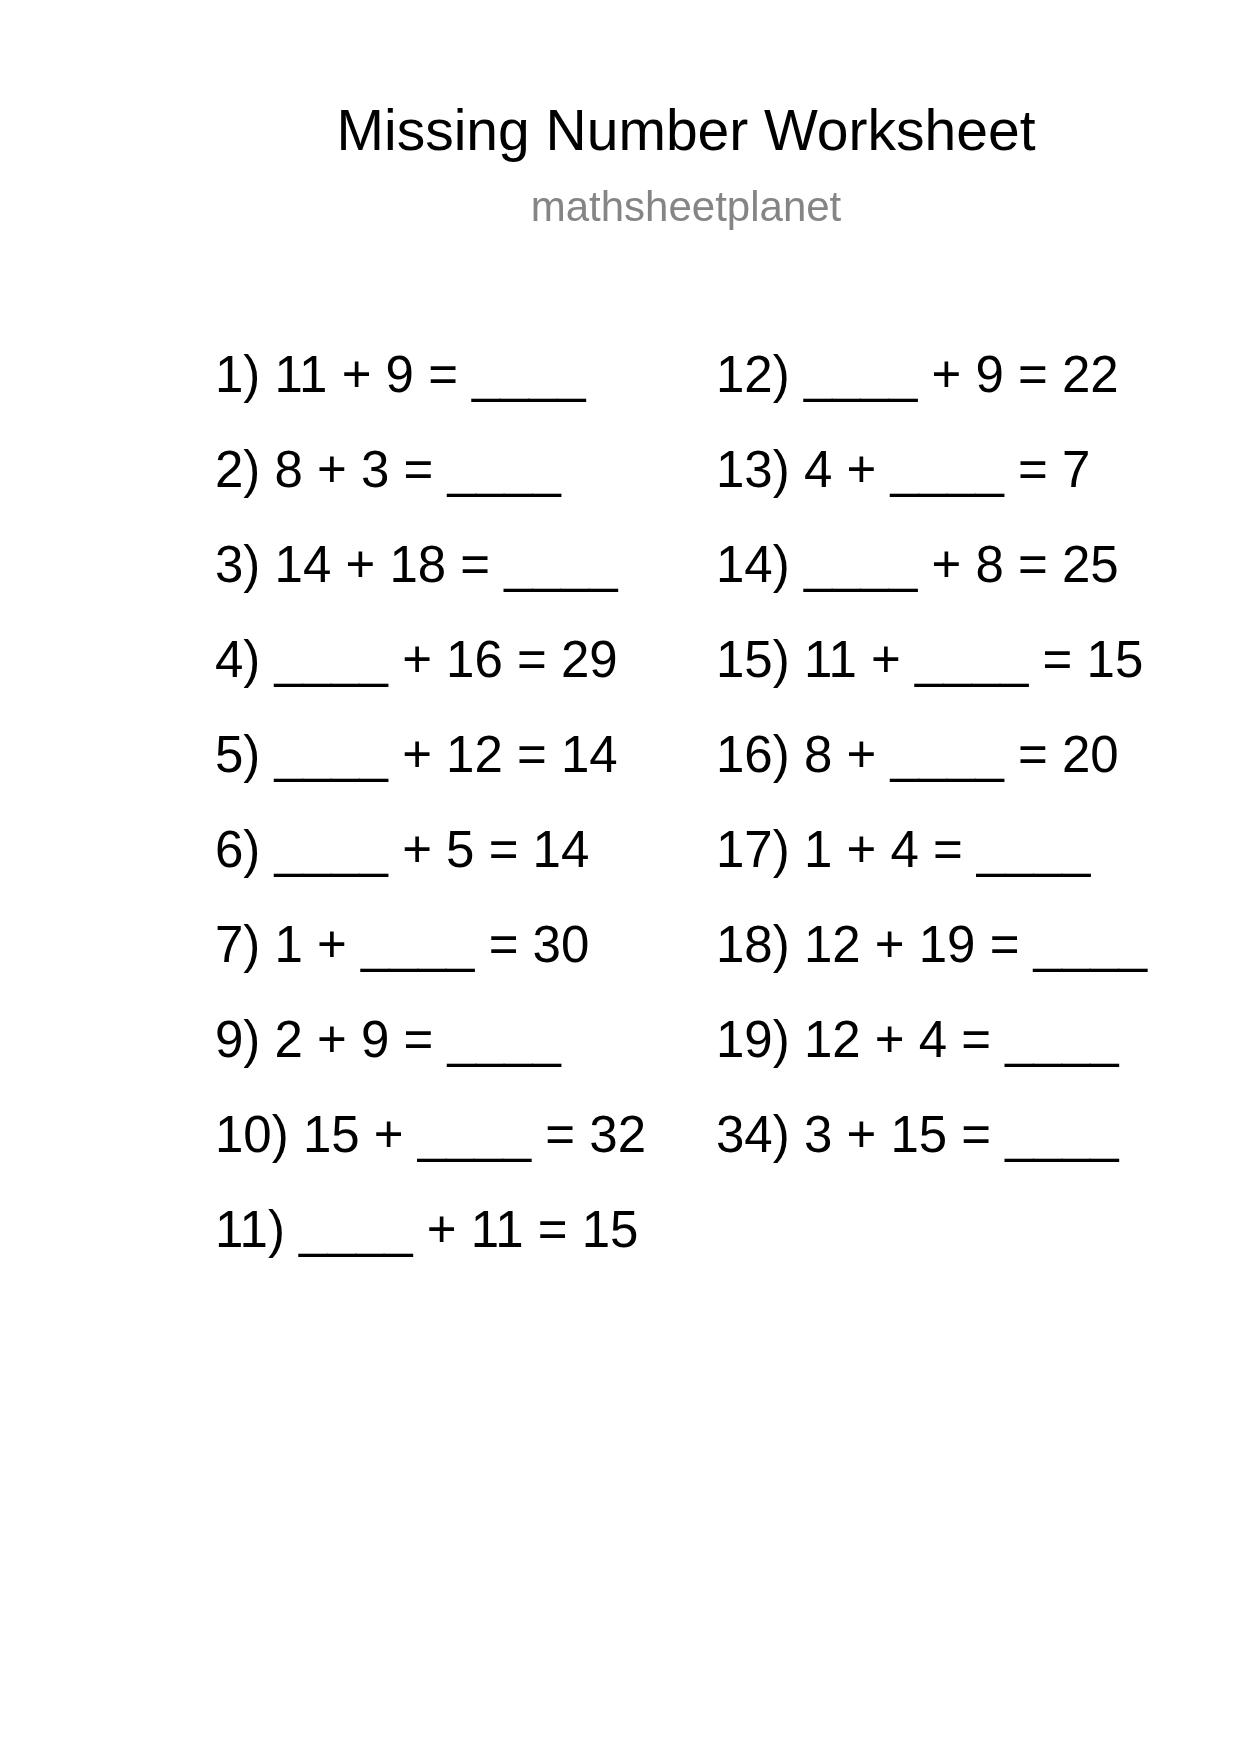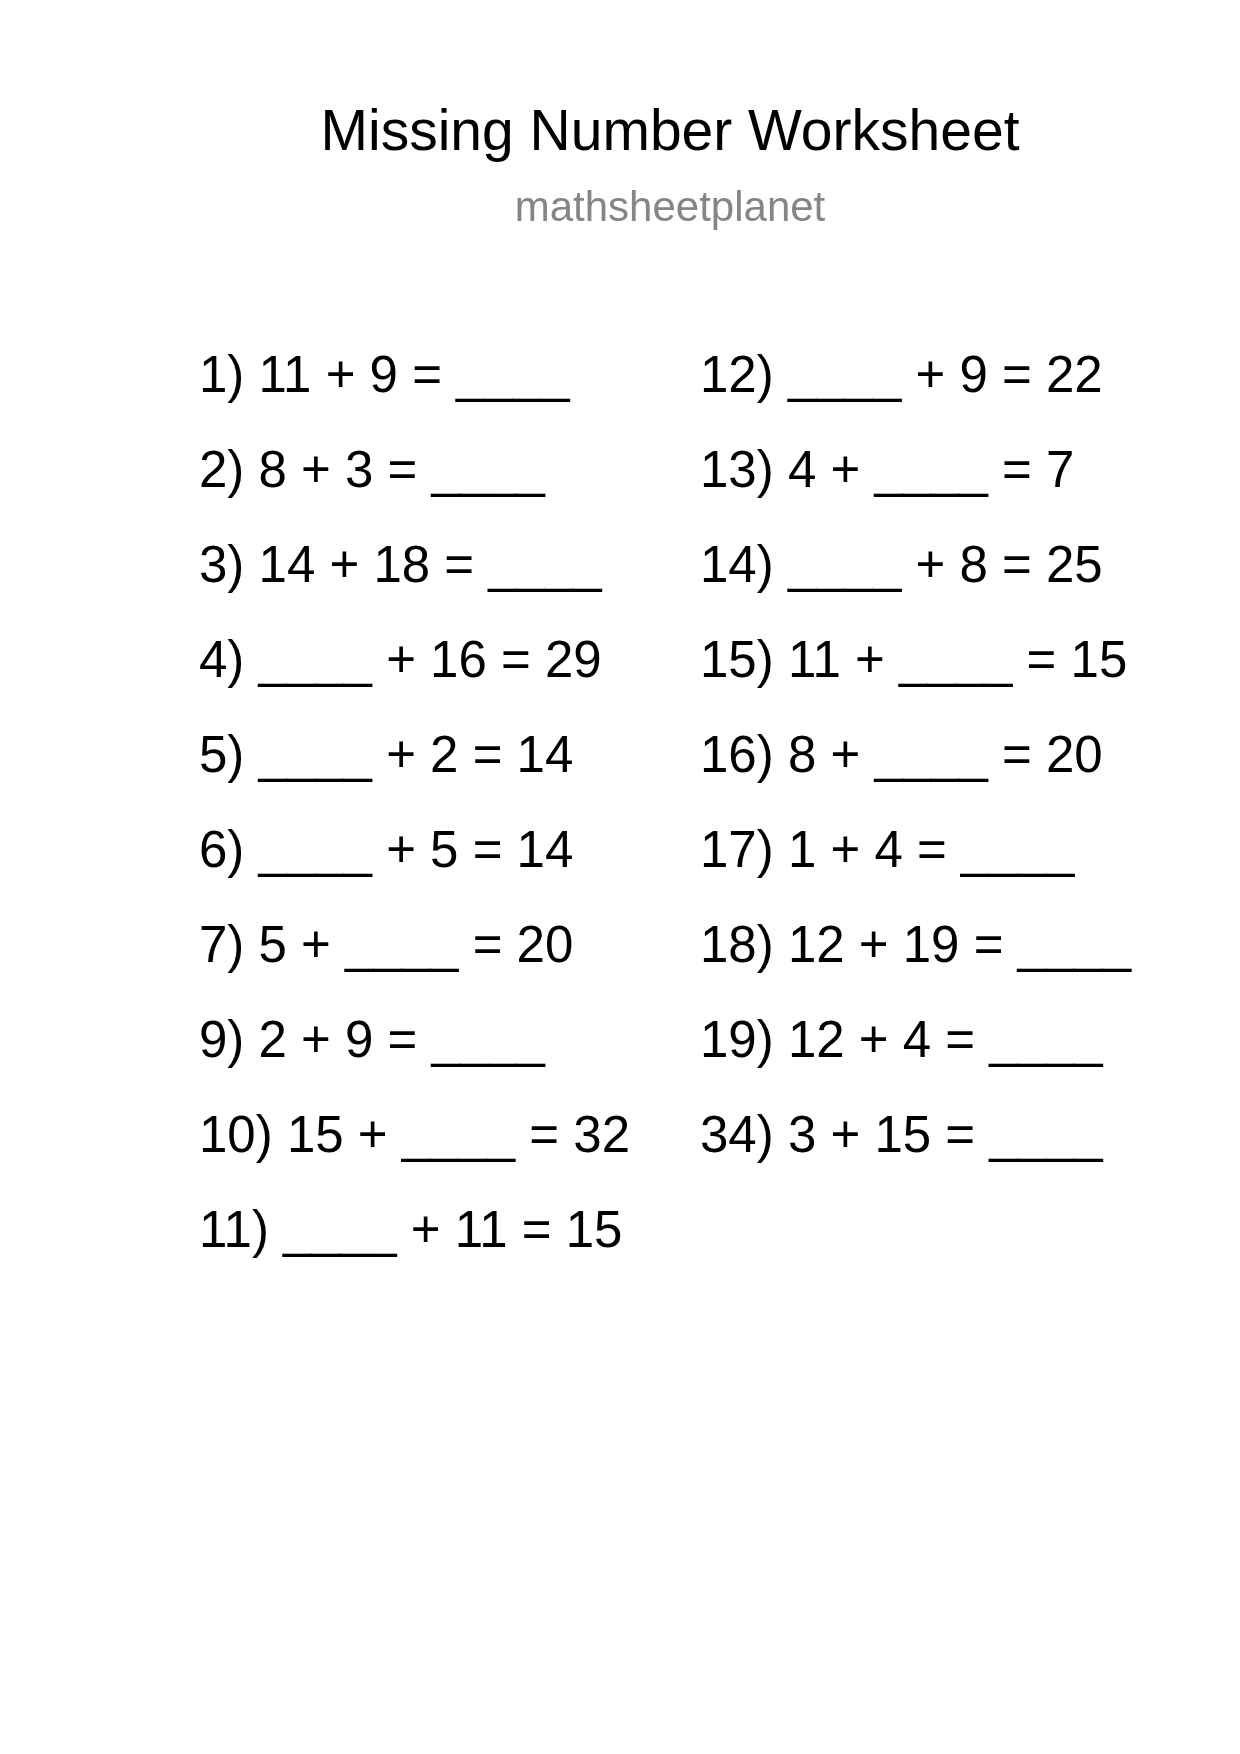--- a/index.html
+++ b/index.html
@@ -10,21 +10,21 @@
     body {
       width: 1240px;
       height: 1754px;
       position: relative;
       overflow: hidden;
       font-family: "Liberation Sans", sans-serif;
       color: #000000;
     }
     .page {
       position: absolute;
-      left: 0; top: 0;
+      left: 16px; top: 0;
       width: 1048px;
       height: 1754px;
       background: #ffffff;
       text-decoration: underline;
     }
     .title {
       position: absolute;
       left: 0;
       width: 1340px;
       top: 98px;
@@ -68,23 +68,23 @@
 
 <div class="page">
   <div class="title">Missing Number Worksheet</div>
   <div class="subtitle">mathsheetplanet</div>
 
   <div class="col col-left">
     <div class="problem"><span class="num">1)</span> <span class="expr">11 + 9 = ____</span></div>
     <div class="problem"><span class="num">2)</span> <span class="expr">8 + 3 = ____</span></div>
     <div class="problem"><span class="num">3)</span> <span class="expr">14 + 18 = ____</span></div>
     <div class="problem"><span class="num">4)</span> <span class="expr">____ + 16 = 29</span></div>
-    <div class="problem"><span class="num">5)</span> <span class="expr">____ + 2 = 14</span></div>
+    <div class="problem"><span class="num">5)</span> <span class="expr">____ + 12 = 14</span></div>
     <div class="problem"><span class="num">6)</span> <span class="expr">____ + 5 = 14</span></div>
-    <div class="problem"><span class="num">7)</span> <span class="expr">5 + ____ = 20</span></div>
+    <div class="problem"><span class="num">7)</span> <span class="expr">1 + ____ = 30</span></div>
     <div class="problem"><span class="num">9)</span> <span class="expr">2 + 9 = ____</span></div>
     <div class="problem"><span class="num">10)</span> <span class="expr">15 + ____ = 32</span></div>
     <div class="problem"><span class="num">11)</span> <span class="expr">____ + 11 = 15</span></div>
   </div>
 
   <div class="col col-right">
     <div class="problem"><span class="num">12)</span> <span class="expr">____ + 9 = 22</span></div>
     <div class="problem"><span class="num">13)</span> <span class="expr">4 + ____ = 7</span></div>
     <div class="problem"><span class="num">14)</span> <span class="expr">____ + 8 = 25</span></div>
     <div class="problem"><span class="num">15)</span> <span class="expr">11 + ____ = 15</span></div>

